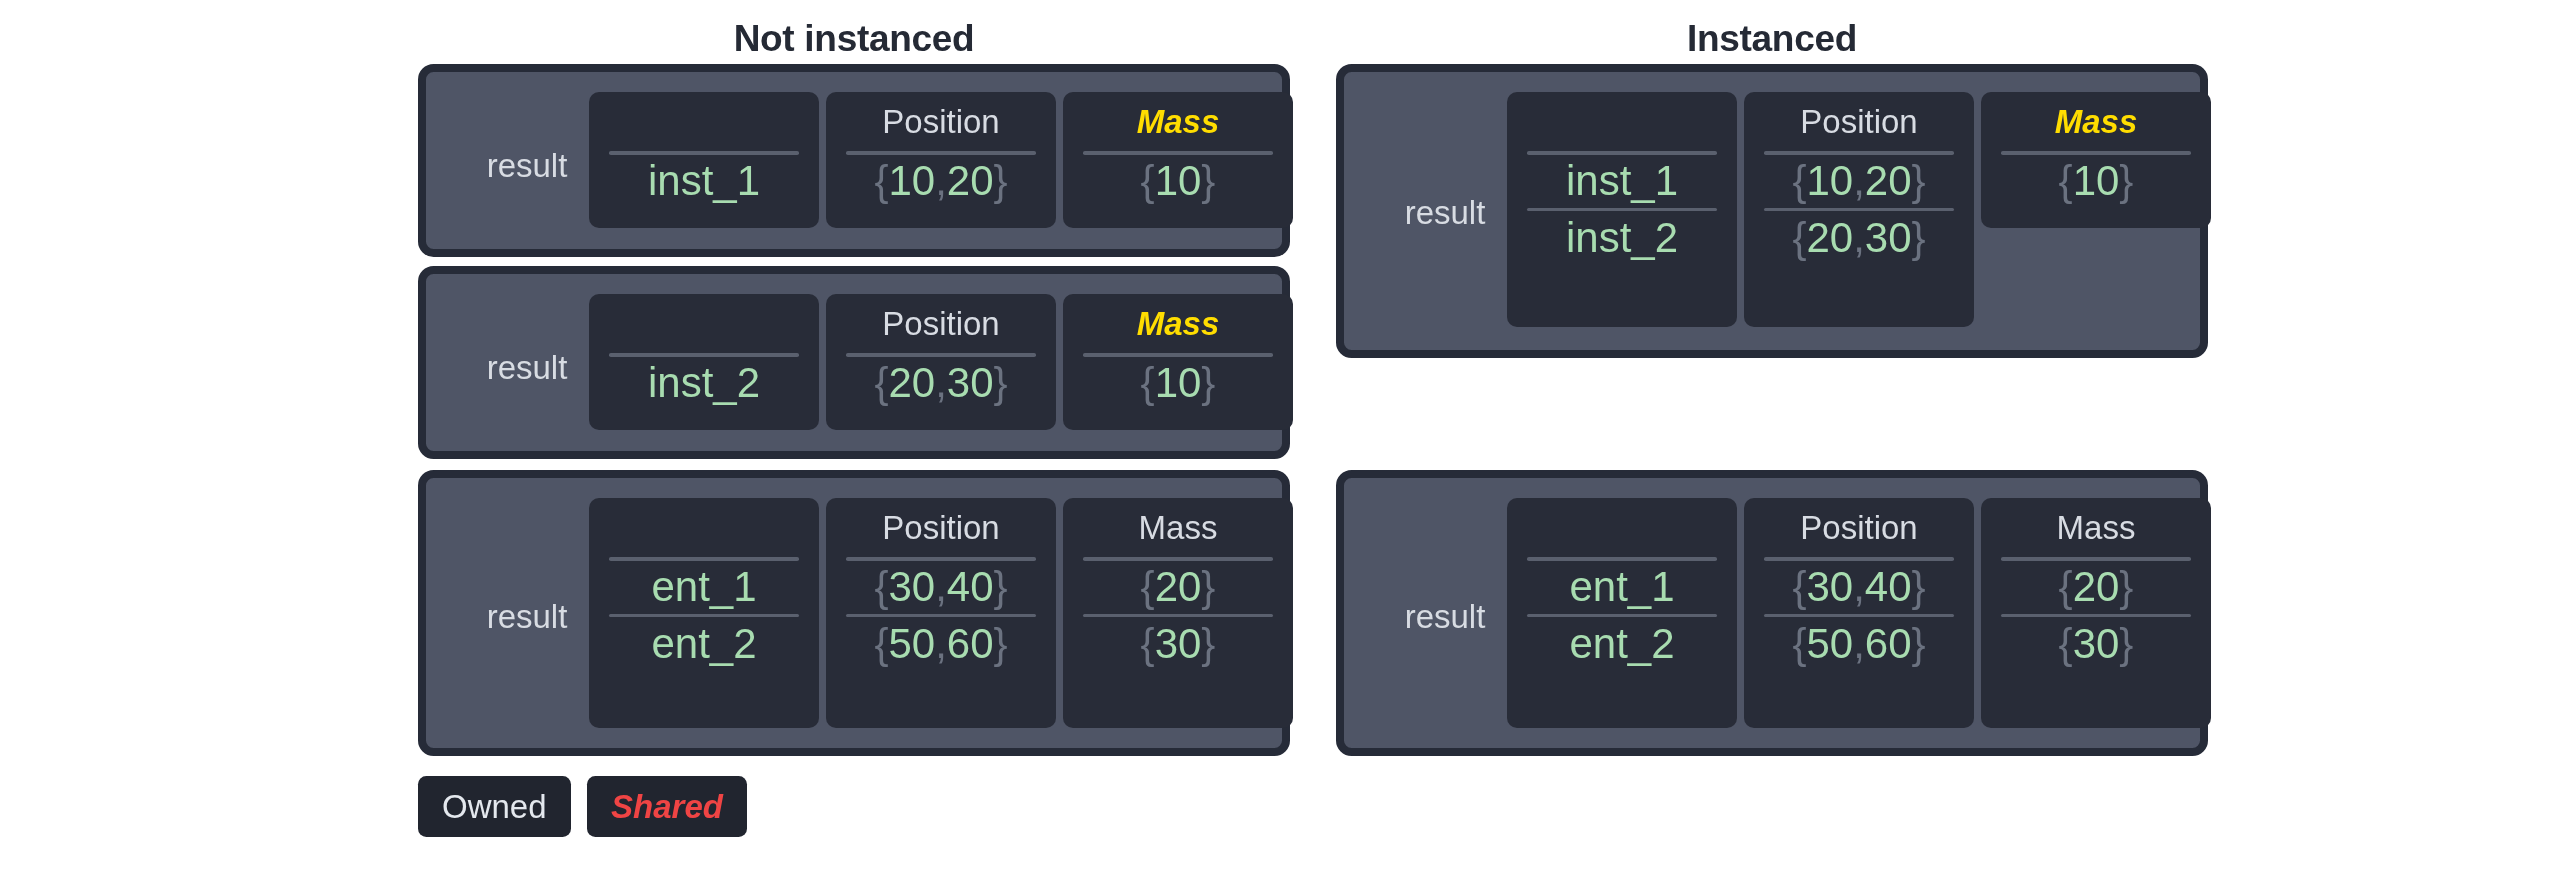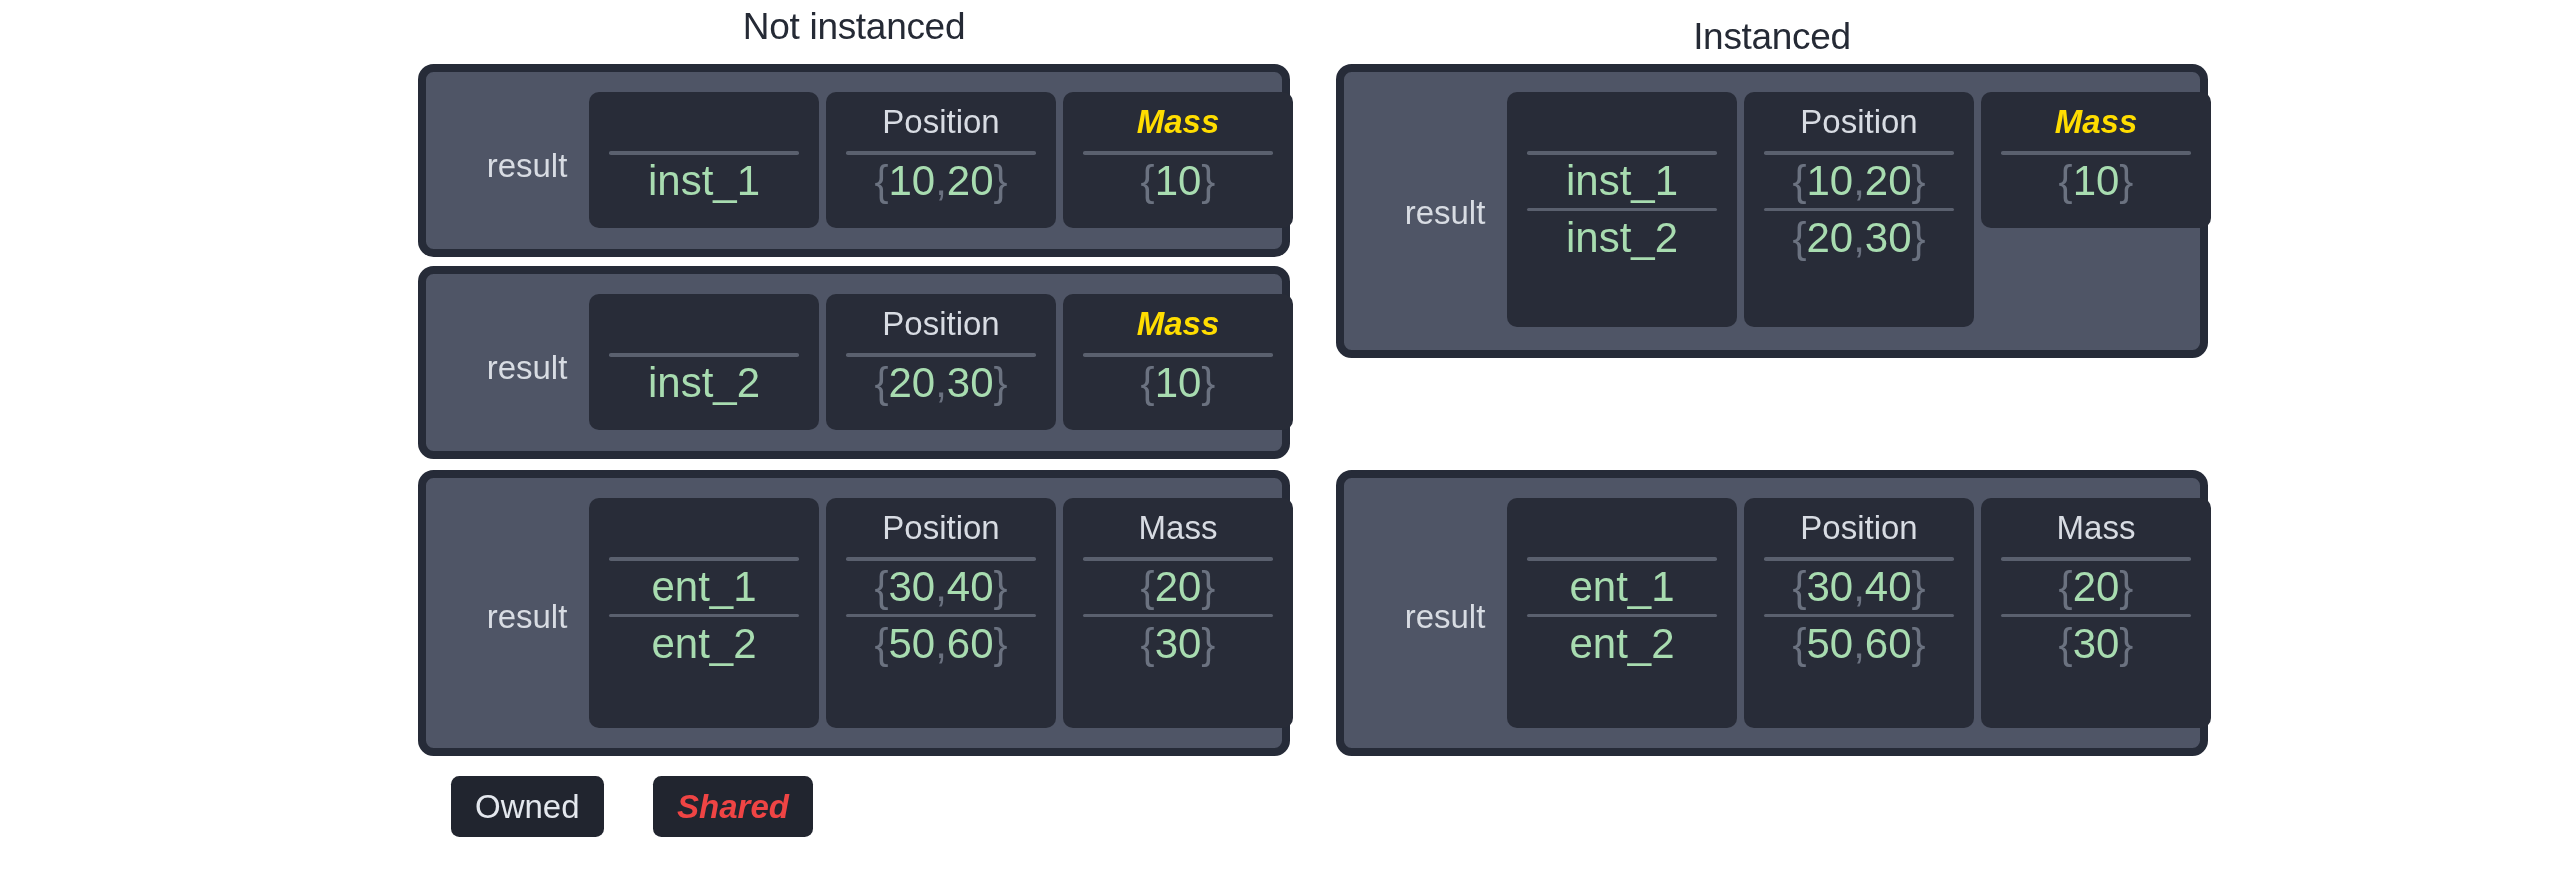--- a/index.html
+++ b/index.html
@@ -12,28 +12,29 @@
     height: 870px;
     font-family: "Liberation Sans", sans-serif;
     position: relative;
     overflow: hidden;
   }
 
   
   .col-title {
     position: absolute;
     font-size: 37px;
-    font-weight: normal;
+    font-weight: bold;
     color: #252a35;
     text-align: center;
     letter-spacing: -0.3px;
     white-space: nowrap;
+    margin-top: 12px;
   }
   #title-not-instanced { left: 418px; width: 872px; top: 5.5px; }
-  #title-instanced     { left: 1336px; width: 872px; top: 16px; }
+  #title-instanced     { left: 1336px; width: 872px; top: 6px; }
 
   
   .frame {
     position: absolute;
     background: #4f5566;
     border: 8.3px solid #262b38;
     border-radius: 15.6px;
     box-sizing: border-box;
   }
 
@@ -108,21 +109,20 @@
     height: 61px;
     min-width: 112px;
     padding: 0 24px;
     display: flex;
     align-items: center;
     justify-content: center;
     font-size: 33px;
     line-height: 1;
     white-space: nowrap;
     box-sizing: border-box;
-    margin-left: 33px;
   }
   .chip.owned  { color: #e4e8ee; }
   .chip.shared { color: #ef4444; font-style: italic; font-weight: bold; }
 </style>
 </head>
 <body>
 
 <div class="col-title" id="title-not-instanced">Not instanced</div>
 <div class="col-title" id="title-instanced">Instanced</div>
 

